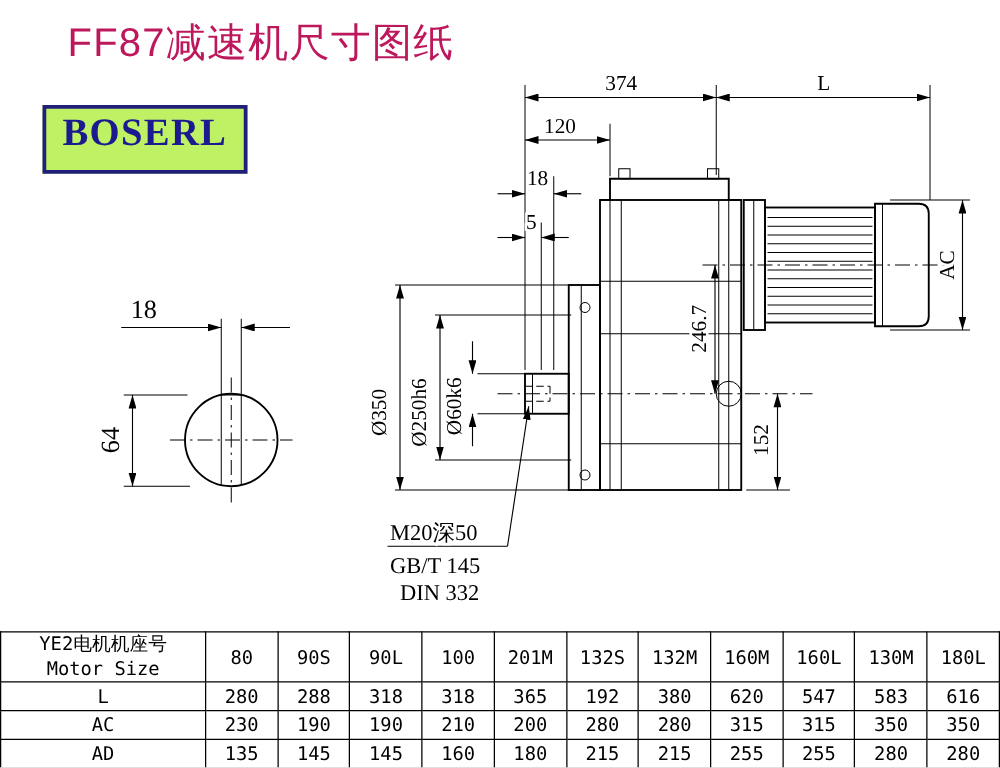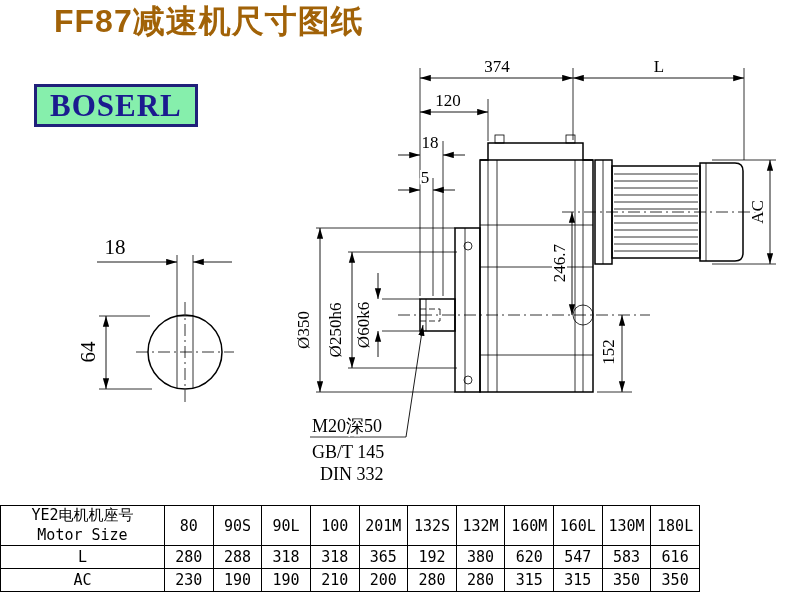--- a/index.html
+++ b/index.html
@@ -1,37 +1,37 @@
 <!DOCTYPE html>
 <html><head>
 <meta charset="utf-8">
 <style>
   * { margin:0; padding:0; box-sizing:border-box; }
   html,body { width:800px; height:614px; background:#fff; font-family:"Liberation Sans",sans-serif; }
   .stage { position:relative; width:800px; height:614px; background:#fff; overflow:hidden; }
 
-  .title { position:absolute; left:54px; top:0; font-size:32px; font-weight:bold; color:#a16207;
+  .title { position:absolute; left:54px; top:13px; font-size:32px; font-weight:normal; color:#be185d;
            letter-spacing:1px; font-family:"Liberation Sans",sans-serif; white-space:nowrap; }
-  .logo-box { position:absolute; left:34px; top:84px; border:3px solid #20207a; background:#86efac; padding:1px 13px 0; }
+  .logo-box { position:absolute; left:34px; top:84px; border:3px solid #20207a; background:#bef264; padding:1px 13px 12px; }
   .logo-text { font-family:"Liberation Serif",serif; font-size:31px; font-weight:bold; color:#1b1b8f; letter-spacing:1px; }
 
   svg.drawing { position:absolute; left:0; top:0; }
   .oln{stroke:#000;stroke-width:1.5;fill:none}
   .tln{stroke:#000;stroke-width:0.8;fill:none}
   .dln{stroke:#000;stroke-width:0.9;fill:none}
   .cln{stroke:#000;stroke-width:0.8;fill:none;stroke-dasharray:12 4 2 4}
   .hdn{stroke:#000;stroke-width:0.8;fill:none;stroke-dasharray:6 3}
   text.dtxt{font-family:"Liberation Serif",serif;font-size:17px;fill:#000;text-anchor:middle;
             stroke:#fff;stroke-width:4px;paint-order:stroke;}
   text.big{font-size:21px;}
   text.ntxt{font-family:"Liberation Serif",serif;font-size:18px;fill:#000;text-anchor:start;
             stroke:#fff;stroke-width:4px;paint-order:stroke;}
 
   .dim-table-wrap { position:absolute; left:0; top:505px; width:800px; }
-  table.dims { width:700px; border-collapse:collapse; table-layout:fixed; font-family:"DejaVu Sans Mono",monospace; }
+  table.dims { width:800px; border-collapse:collapse; table-layout:fixed; font-family:"DejaVu Sans Mono",monospace; }
   table.dims th, table.dims td { border:1px solid #000; text-align:center; vertical-align:middle;
             font-weight:normal; color:#000; background:#fff; padding:0; }
   table.dims tr.hdr th { height:40px; font-size:15px; }
   table.dims th.motor-label { width:164px; font-size:14px; line-height:1.3; }
   table.dims tr.datarow th, table.dims tr.datarow td { height:23px; font-size:15px; }
 </style>
 </head>
 <body>
 
 <div class="stage">
@@ -248,17 +248,31 @@
             <td>190</td>
             <td>210</td>
             <td>200</td>
             <td>280</td>
             <td>280</td>
             <td>315</td>
             <td>315</td>
             <td>350</td>
             <td>350</td>
           </tr>
+          <tr class="datarow">
+            <th>AD</th>
+            <td>135</td>
+            <td>145</td>
+            <td>145</td>
+            <td>160</td>
+            <td>180</td>
+            <td>215</td>
+            <td>215</td>
+            <td>255</td>
+            <td>255</td>
+            <td>280</td>
+            <td>280</td>
+          </tr>
         </tbody>
     </table>
   </div>
 
 </div>
 
 </body></html>

